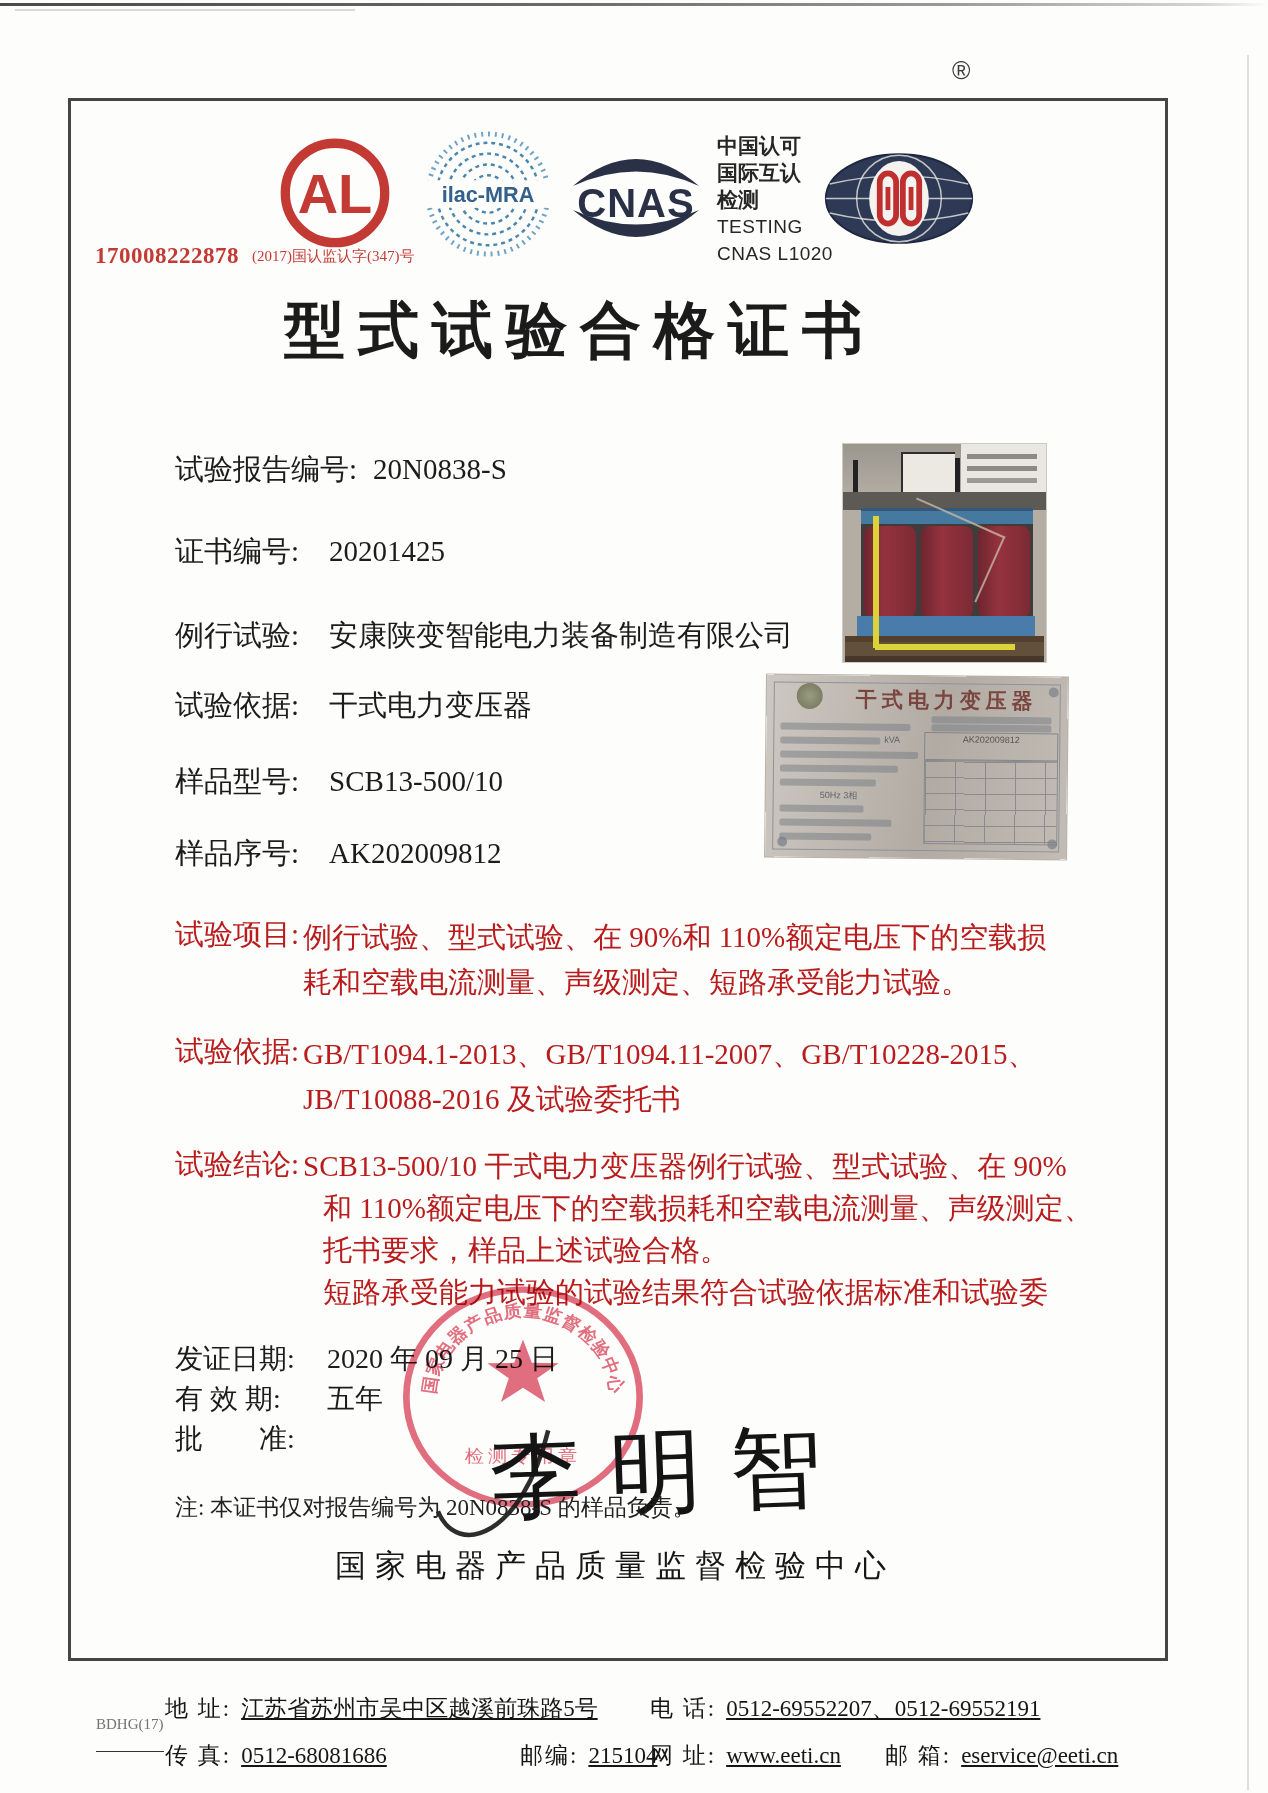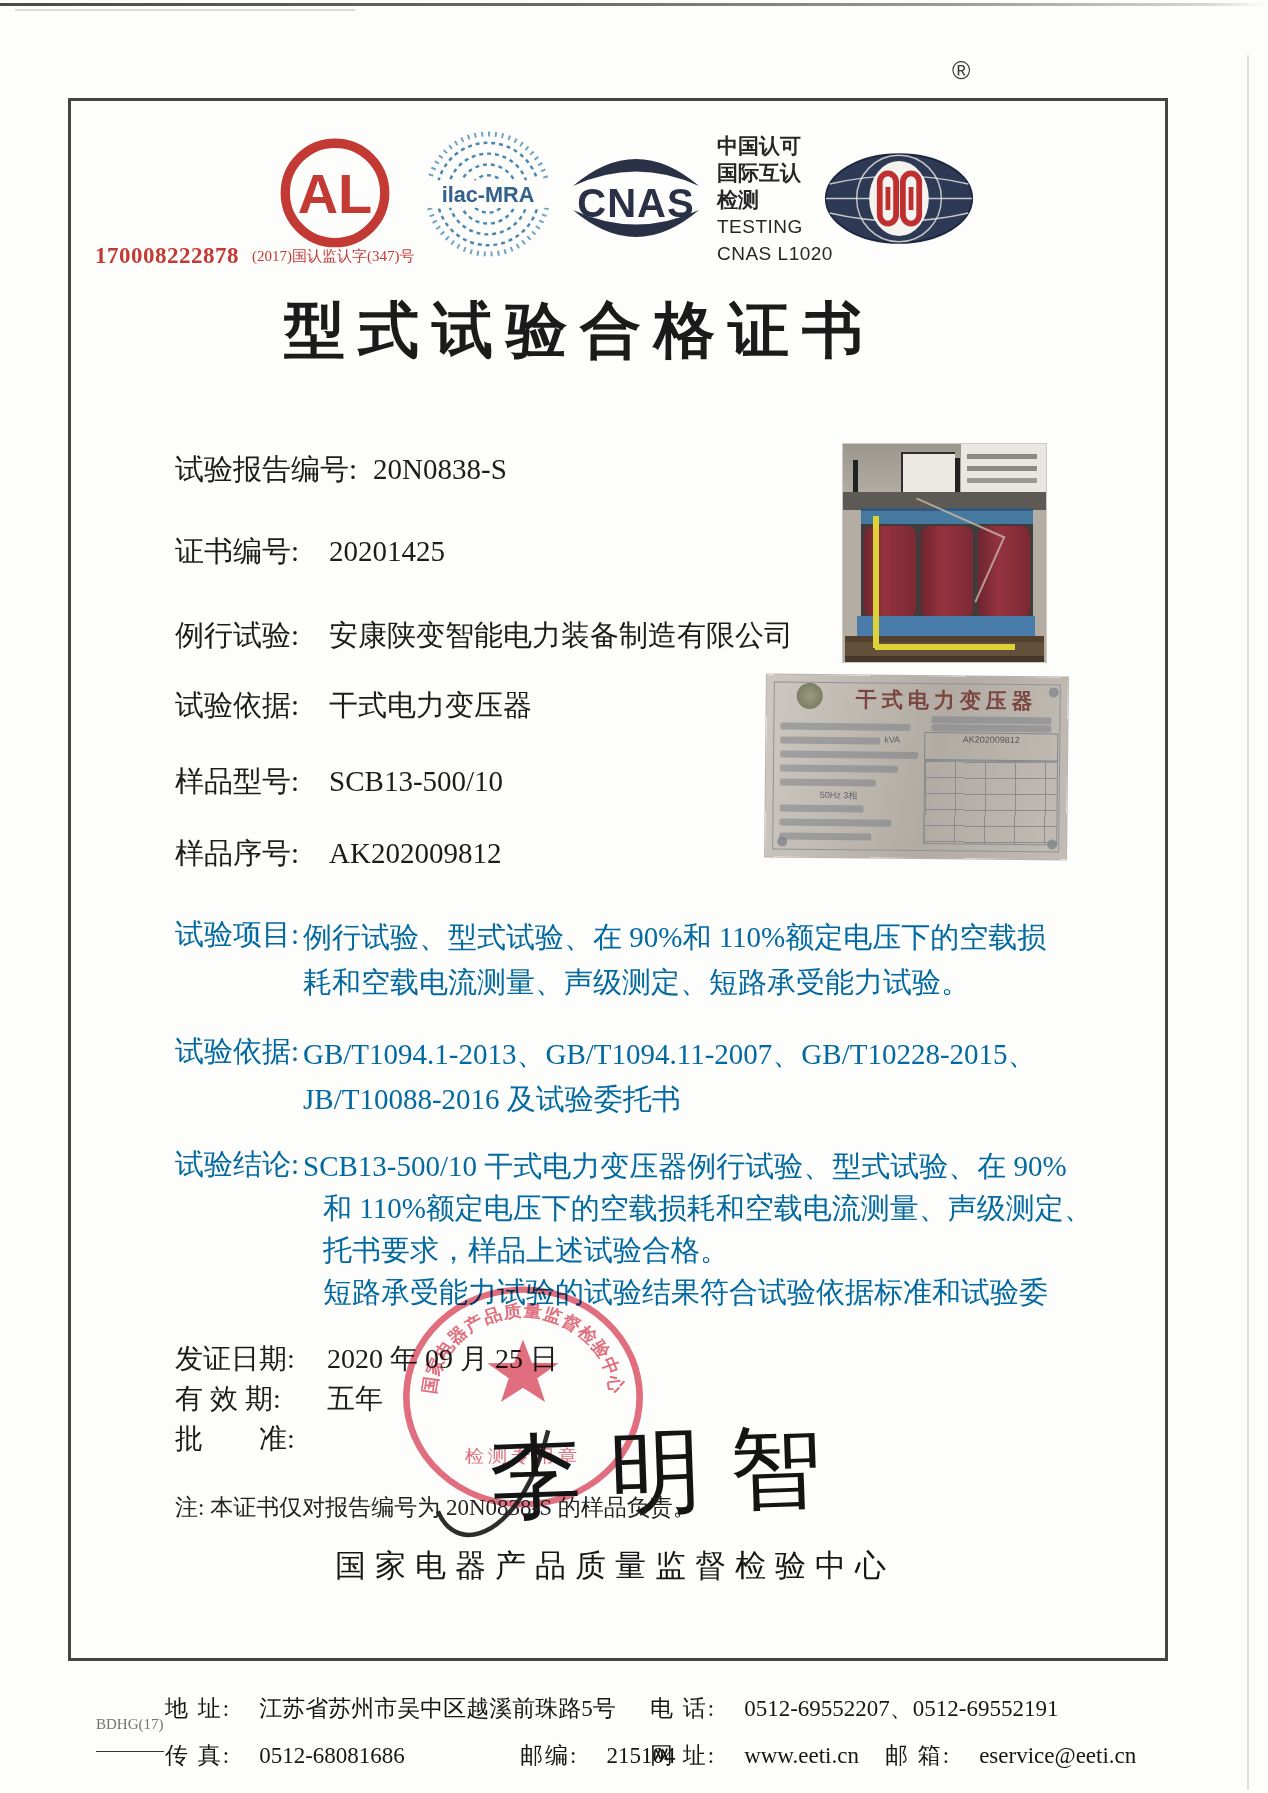--- a/index.html
+++ b/index.html
@@ -27,42 +27,42 @@
   .reg-mark{left:952px;top:56px;font-size:25px;color:#3a3a3a;font-family:"Liberation Sans",sans-serif;}
   
   .title{left:175px;top:290px;width:810px;text-align:center;font-family:"Liberation Sans","DejaVu Sans",sans-serif;
          font-size:61px;font-weight:900;letter-spacing:13px;color:#1b1b1b;}
   
   .frow{left:175px;font-size:29px;white-space:nowrap;color:#1c1c1c;}
   .frow .val{margin-left:16px;}
   .frow.short .val{margin-left:30px;}
   .f1{top:450px;} .f2{top:532px;} .f3{top:616px;} .f4{top:686px;} .f5{top:762px;} .f6{top:834px;}
   
-  .sec{left:175px;font-size:29px;color:#0369a1;}
+  .sec{left:175px;font-size:29px;color:#b91c1c;}
   .sec .lab{position:absolute;left:0;top:0;white-space:nowrap;}
   .sec .lines{margin-left:128px;white-space:nowrap;}
   .s1{top:915px;} .s1 .line{line-height:45px;}
   .s2{top:1032px;} .s2 .line{line-height:45px;}
   .s3{top:1145px;} .s3 .line{line-height:42px;}
   .s3 .line + .line{padding-left:20px;}
   
   .irow{left:175px;font-size:28px;white-space:nowrap;color:#1c1c1c;}
   .irow .lab{display:inline-block;width:152px;}
   .i1{top:1340px;} .i2{top:1380px;} .i3{top:1420px;}
   .note{left:175px;top:1492px;font-size:23px;color:#222;}
   .issuer1{left:68px;top:1545px;width:1094px;text-align:center;font-size:31px;letter-spacing:9px;color:#161616;}
   .issuer2{left:68px;top:1593px;width:1094px;text-align:center;font-size:31px;letter-spacing:7px;color:#161616;}
   
   .stamp{left:398px;top:1282px;width:250px;height:230px;opacity:.82;mix-blend-mode:multiply;pointer-events:none;}
   .sig{left:415px;top:1392px;width:460px;height:175px;transform:rotate(-2deg);}
   
   .doc-code{left:96px;top:1716px;font-size:15px;color:#737373;border-bottom:1.5px solid #333;padding-bottom:18px;}
   .foot{font-size:23px;color:#161616;white-space:nowrap;}
   .foot .lab{letter-spacing:2px;}
-  .foot .val{margin-left:28px;letter-spacing:0;}
+  .foot .val{margin-left:10px;letter-spacing:0;text-decoration:underline;}
   .fr1a{left:165px;top:1693px;} .fr1b{left:650px;top:1693px;}
   .fr2a{left:165px;top:1740px;} .fr2b{left:520px;top:1740px;}
   .fr2c{left:650px;top:1740px;} .fr2d{left:885px;top:1740px;}
   
   .photo1{left:843px;top:444px;width:203px;height:218px;background:#b4ada3;overflow:hidden;box-shadow:0 0 0 1px #cfc9c0;}
   .photo1 .sky{position:absolute;left:0;top:0;width:203px;height:60px;background:linear-gradient(#9b968e,#b7b1a7);}
   .photo1 .truck{position:absolute;left:118px;top:0;width:85px;height:58px;background:#e9e7e1;}
   .photo1 .truckline{position:absolute;left:124px;top:10px;width:70px;height:5px;background:#8d8a84;box-shadow:0 12px 0 #8d8a84,0 24px 0 #9d9a94;}
   .photo1 .whitebox{position:absolute;left:58px;top:8px;width:52px;height:42px;background:#ece9e2;border:2px solid #2e2e2e;border-right:none;}
   .photo1 .lmark1{position:absolute;left:10px;top:16px;width:5px;height:46px;background:#222;}

